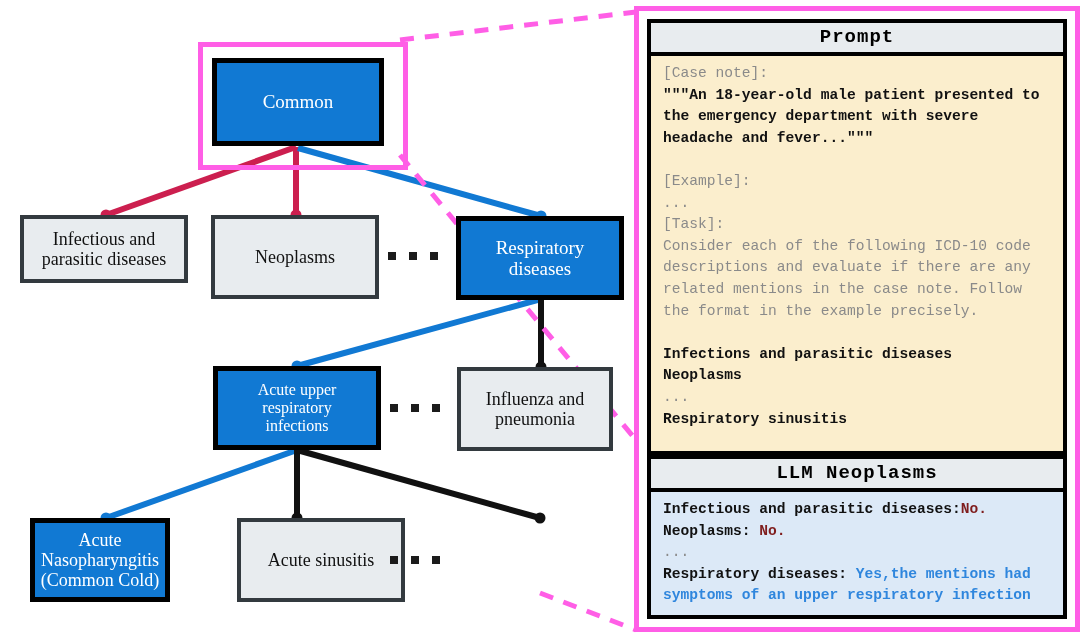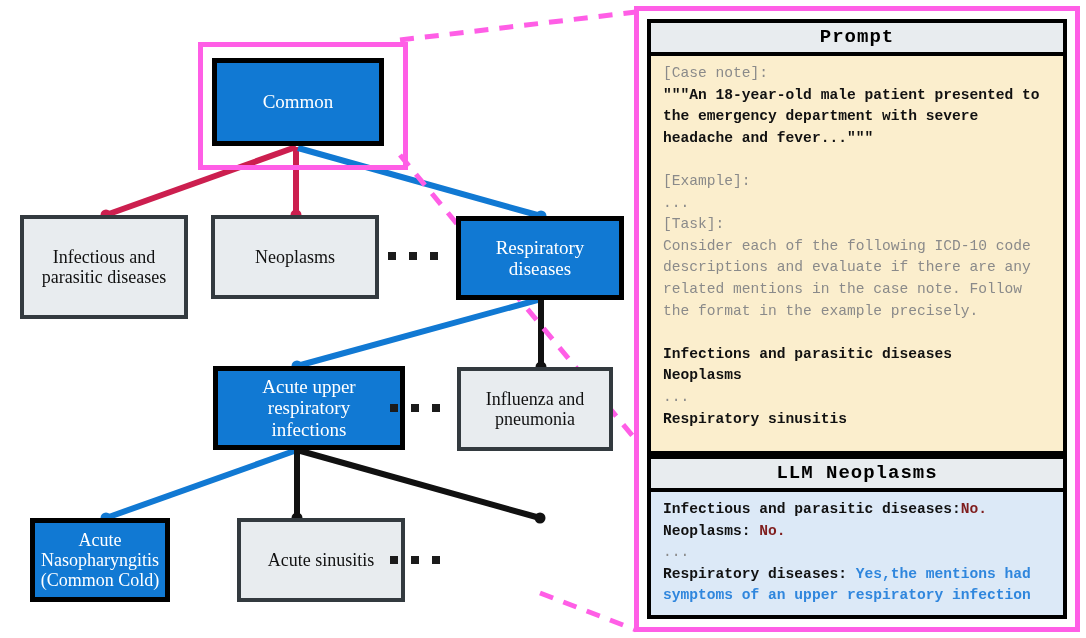--- a/index.html
+++ b/index.html
@@ -105,39 +105,39 @@
     <path d="M 400 155 L 636 440" stroke="#ff5ee6" stroke-width="5" stroke-dasharray="14 11" fill="none"></path>
     <path d="M 540 593 L 636 630" stroke="#ff5ee6" stroke-width="5" stroke-dasharray="14 11" fill="none"></path>
   </svg>
 
   <div id="start-highlight" style="left:198px;top:42px;width:200px;height:118px;"></div>
 
   <div class="node blue" style="left:212px;top:58px;width:172px;height:88px;font-size:19px;">
     <span class="lbl">Common</span>
   </div>
 
-  <div class="node grey" style="left:20px;top:215px;width:168px;height:104px;font-size:18px;">
+  <div class="node grey" style="left:20px;top:215px;width:168px;height:68px;font-size:18px;">
     <span class="lbl">Infectious and<br>parasitic diseases</span>
   </div>
 
   <div class="node grey" style="left:211px;top:215px;width:168px;height:84px;font-size:18px;">
     <span class="lbl">Neoplasms</span>
   </div>
 
   <div class="ellipsis" style="left:388px;top:252px;">
     <span></span>
     <span></span>
     <span></span>
   </div>
 
   <div class="node blue" style="left:456px;top:216px;width:168px;height:84px;font-size:19px;">
     <span class="lbl">Respiratory<br>diseases</span>
   </div>
 
-  <div class="node blue" style="left:213px;top:366px;width:192px;height:84px;font-size:19px;">
+  <div class="node blue" style="left:213px;top:366px;width:168px;height:84px;font-size:16px;">
     <span class="lbl">Acute upper<br>respiratory<br>infections</span>
   </div>
 
   <div class="ellipsis" style="left:390px;top:404px;">
     <span></span>
     <span></span>
     <span></span>
   </div>
 
   <div class="node grey" style="left:457px;top:367px;width:156px;height:84px;font-size:18px;">

